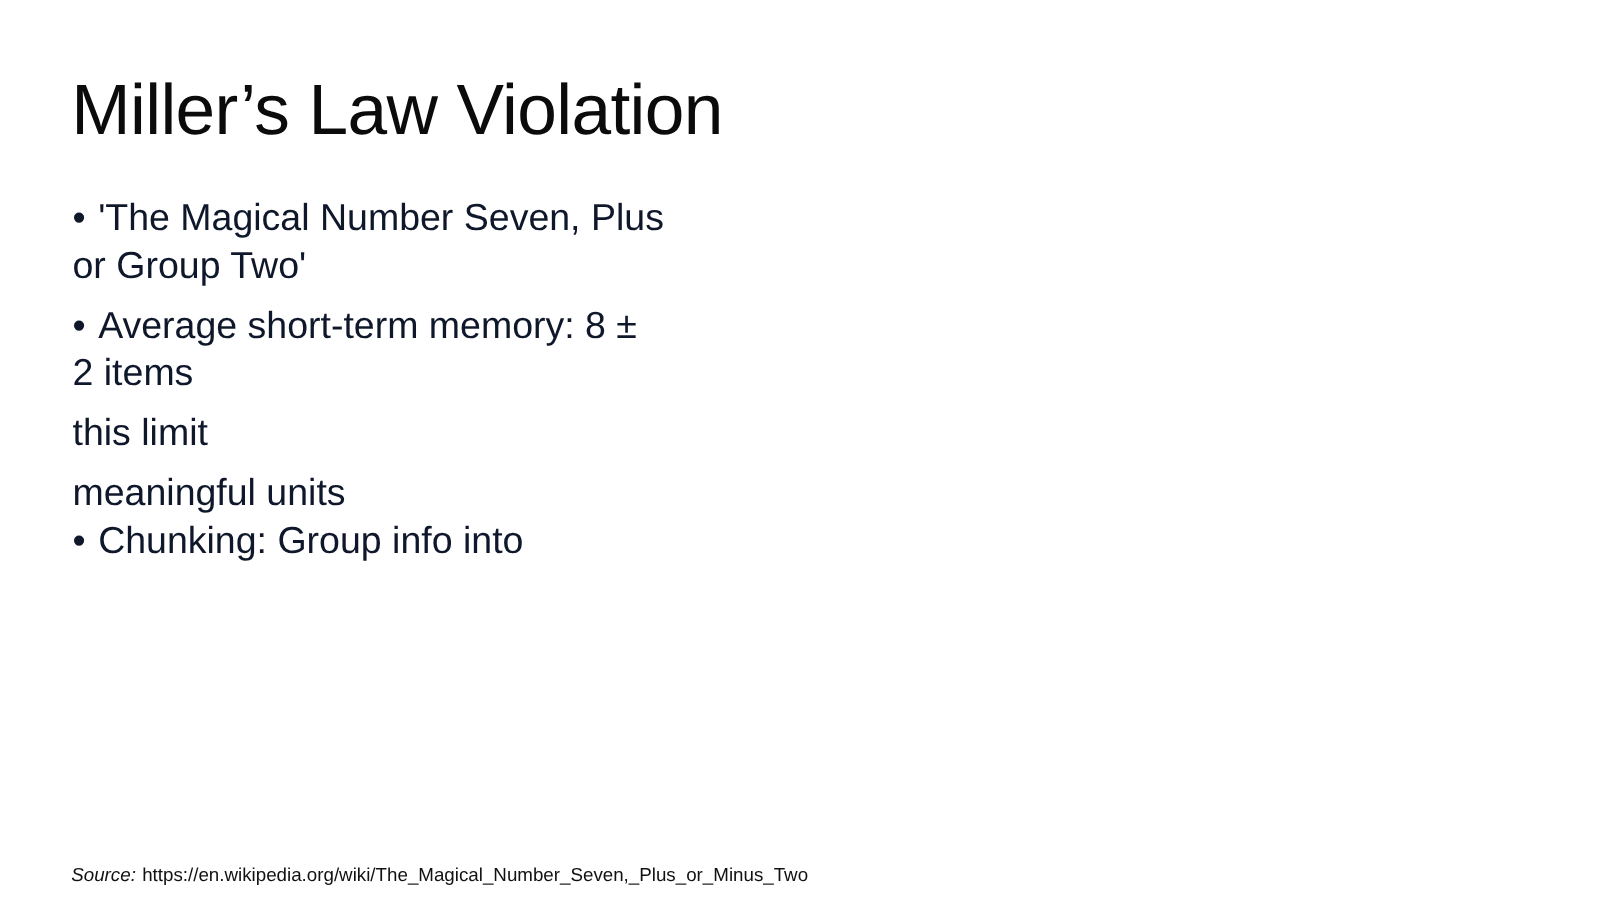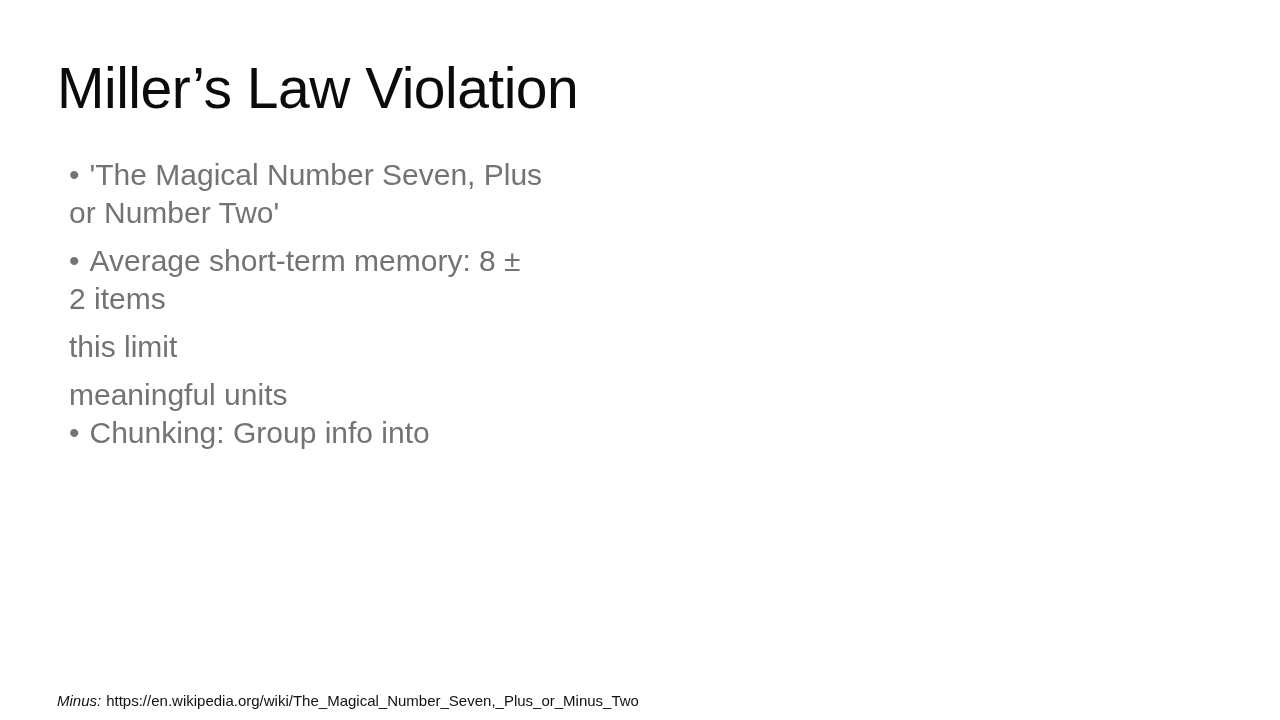--- a/index.html
+++ b/index.html
@@ -24,25 +24,25 @@
     line-height: 1.15;
     font-weight: 400;
     letter-spacing: -0.5px;
     color: #0b0b0b;
   }
   .bullets {
     margin-top: 34px;
     max-width: 560px;
   }
   .bullet-item {
-    margin: 0 0 10px 12px;
+    margin: 0 0 10px 1px;
     font-size: 30px;
     line-height: 38px;
     font-weight: 400;
-    color: #737373;
+    color: #0f172a;
   }
   .bullet-item .line {
     display: block;
   }
   .bullet-dot {
     display: inline-block;
     margin-right: 10px;
   }
   .source-line {
     position: absolute;
@@ -65,36 +65,36 @@
 <body>
 
 <div class="slide">
 
   <h1 class="slide-title">Miller’s Law Violation</h1>
 
   <div class="bullets">
 
     <p class="bullet-item">
       <span class="line"><span class="bullet-dot">•</span><span>'The Magical Number Seven, Plus</span></span>
-      <span class="line">or Number Two'</span>
+      <span class="line">or Group Two'</span>
     </p>
 
     <p class="bullet-item">
       <span class="line"><span class="bullet-dot">•</span><span>Average short-term memory: 8 ±</span></span>
       <span class="line">2 items</span>
     </p>
 
     <p class="bullet-item">
       <span class="line">this limit</span>
     </p>
 
     <p class="bullet-item">
       <span class="line">meaningful units</span>
       <span class="line"><span class="bullet-dot">•</span><span>Chunking: Group info into</span></span>
     </p>
 
   </div>
 
   <div class="source-line">
-    <span class="source-label">Minus:</span><span class="source-url">https://en.wikipedia.org/wiki/The_Magical_Number_Seven,_Plus_or_Minus_Two</span>
+    <span class="source-label">Source:</span><span class="source-url">https://en.wikipedia.org/wiki/The_Magical_Number_Seven,_Plus_or_Minus_Two</span>
   </div>
 
 </div>
 
 </body></html>

